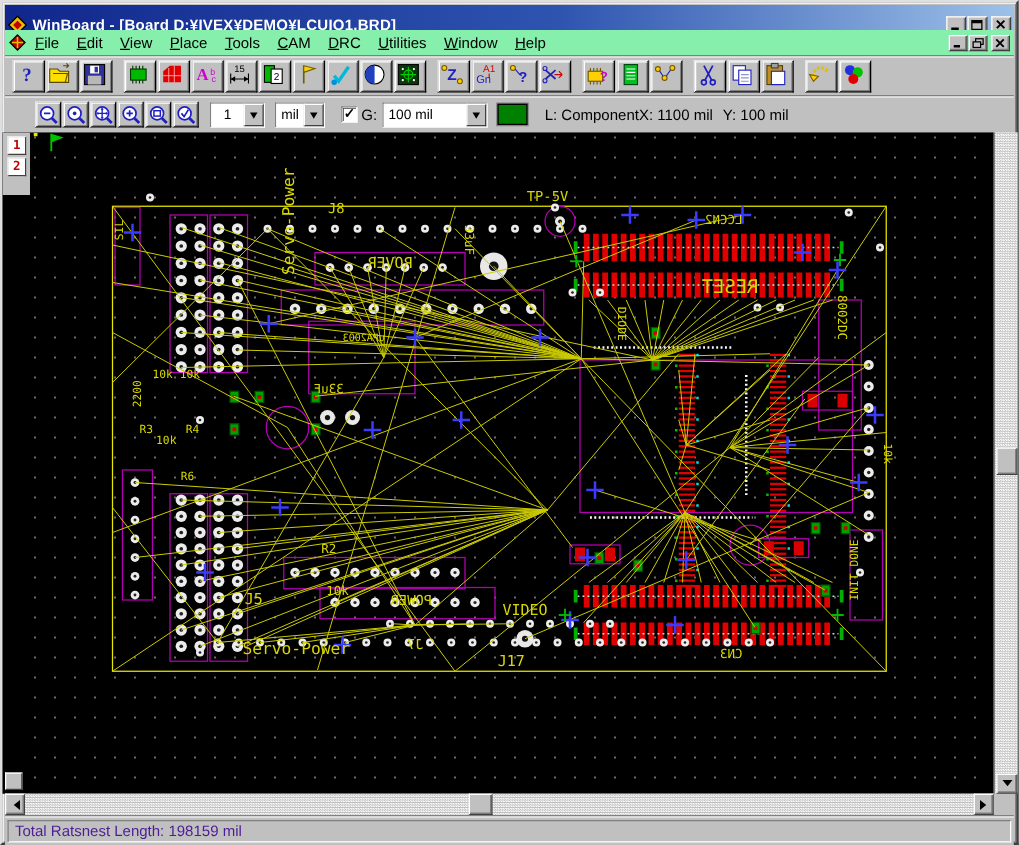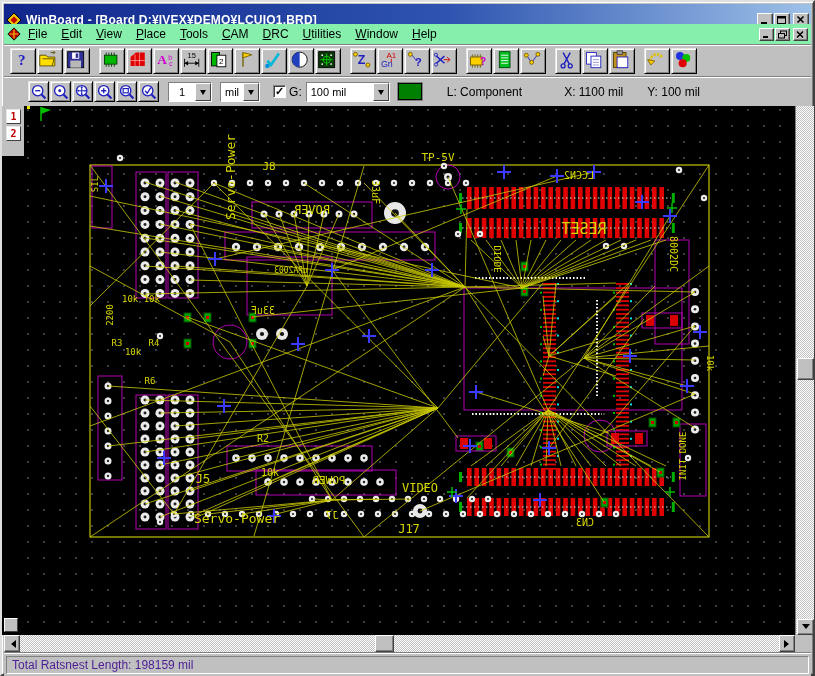--- a/index.html
+++ b/index.html
@@ -348,23 +348,23 @@
     <span class="checkbox">✓</span>
     <span class="lab" style="margin:0 4px 0 3px">G:</span>
     <div class="combo">
       <span class="combo-val" style="width:66px">100 mil</span>
       <span class="combo-btn">
           <span class="tri-down"></span>
         </span>
     </div>
     <div class="gap"></div>
     <span class="swatch" style="background: rgb(0, 128, 0);"></span>
-    <span class="lab" style="margin-left:25px">L: Component</span>
-    <span class="lab" style="margin-left:42px">X: 1100 mil</span>
-    <span class="lab" style="margin-left:24px">Y: 100 mil</span>
+    <span class="lab" style="margin-left:14px">L: Component</span>
+    <span class="lab" style="">X: 1100 mil</span>
+    <span class="lab" style="margin-left:8px">Y: 100 mil</span>
   </div>
 
   <div class="canvas">
     <svg id="pcb" width="771" height="529" viewBox="0 0 771 529">
       <defs>
         <pattern id="dots" width="16" height="16" patternUnits="userSpaceOnUse">
           <rect width="16" height="16" fill="#000"></rect>
           <circle cx="4" cy="4" r="0.8" fill="#909090"></circle>
         </pattern>
       </defs>

